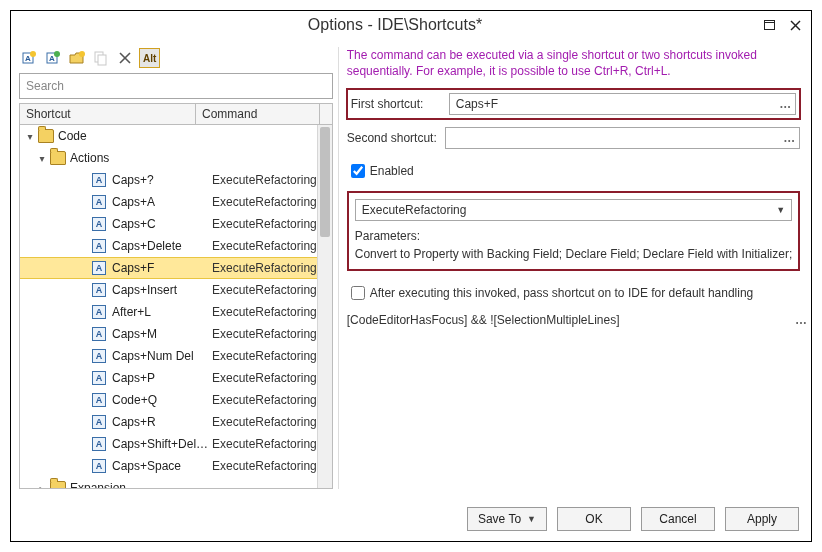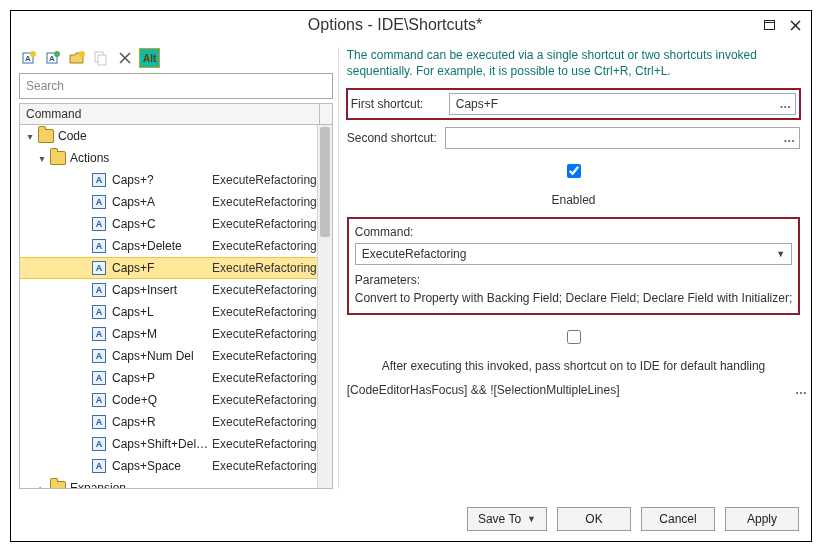--- a/index.html
+++ b/index.html
@@ -11,21 +11,21 @@
   .titlebar {
     height: 28px; display: flex; align-items: center; padding: 0 6px;
     font-size: 12px; color: #333;
   }
   .titlebar .title { flex: 1; text-align: center; font-size: 16px; }
   .titlebar .wbtn { width: 20px; height: 16px; margin-left: 6px; display:flex; align-items:center; justify-content:center; cursor:pointer; }
   .content { flex: 1; display: flex; padding: 8px 8px 8px 8px; gap:0; overflow:hidden; position:relative; }
   .leftpane { width: 332px; display:flex; flex-direction:column; }
   .toolbar { height: 26px; display:flex; align-items:center; gap:4px; padding-bottom:4px; }
   .tbtn { width:20px; height:20px; border:1px solid transparent; display:flex; align-items:center;justify-content:center; font-size:10px; cursor:pointer;}
-  .tbtn.alt { border:1px solid #d0a020; background:#14b8a6; color:#604000; font-weight:bold; padding:0 3px; width:auto; font-size:10px;}
+  .tbtn.alt { border:1px solid #d0a020; background:#e5e5e5; color:#604000; font-weight:bold; padding:0 3px; width:auto; font-size:10px;}
   .searchbox { border:1px solid #a7a7a7; height:26px; padding:2px 6px; font-size:12px; color:#888; display:flex; align-items:center; }
   .gridhead { height:22px; border:1px solid #bcbcbc; background:#f5f5f5; display:flex; margin-top:4px;}
   .gridhead .col { border-right:1px solid #bcbcbc; padding:3px 6px; font-size:12px; color:#333;}
   .gridhead .col.sc { width:176px; }
   .gridhead .col.cmd { flex:1; border-right:none;}
   .gridhead .col.last { width:10px; border-right:none; border-left:1px solid #bcbcbc;}
   .treewrap { flex:1; border:1px solid #bcbcbc; border-top:none; overflow:hidden; position:relative; display:flex;}
   .tree { flex:1; overflow:hidden; font-size:12px; }
   .scrollbar { width:15px; background:#f0f0f0; border-left:1px solid #d6d6d6; position:relative;}
   .scrollbar .thumb { position:absolute; left:2px; right:2px; top:2px; height:110px; background:#c0c0c0; border-radius:2px;}
@@ -37,27 +37,27 @@
   .aico { width:14px; height:14px; margin-right:6px; border:1px solid #3a6ea8; background:#eaf2fb; color:#2a5c99; font-size:9px; font-weight:bold; display:inline-flex; align-items:center; justify-content:center;}
   .cell-sc { width:88px; }
   .cell-cmd { color:#333; }
   .indent1 { padding-left:16px; }
   .indent3 { padding-left:72px; }
   .indent3 .cell-sc { width: 100px; }
   .splitter { width:5px; background:transparent; cursor:col-resize; margin:0 3px; position:relative;}
   .splitter::after{content:"";position:absolute;left:2px;top:0;bottom:0;width:1px;background:#ddd;}
 
   .rightpane { flex:1; display:flex; flex-direction:column; padding:0 4px 0 8px; font-size:12px; color:#333; }
-  .desc { color:#0f766e; line-height:1.35; margin-bottom:10px; }
+  .desc { color:#a21caf; line-height:1.35; margin-bottom:10px; }
   .fieldrow { display:flex; align-items:center; margin-bottom:8px; }
   .fieldrow label { width:98px; }
   .fieldrow .inputbox { flex:1; border:1px solid #a7a7a7; height:22px; padding:2px 6px; display:flex; align-items:center; position:relative;}
   .inputbox .ellips { position:absolute; right:4px; color:#666; font-weight:bold;}
   .highlight { outline:2px solid #8b1c2b; outline-offset:-1px; }
-  .chk { display:flex; align-items:center; gap:12px; margin:4px 0 10px 0;flex-direction:column;}
+  .chk { display:flex; align-items:center; gap:2px; margin:4px 0 10px 0;}
   .chk input { width:14px; height:14px; }
   .section-label { margin-bottom:4px; }
   .dropdown { border:1px solid #a7a7a7; height:22px; padding:2px 6px; display:flex; align-items:center; position:relative;}
   .dropdown .caret { position:absolute; right:6px; color:#444; font-size:9px;}
   .group-hl { border:2px solid #8b1c2b; padding:6px 6px 8px 6px; margin-bottom:8px;}
   .group-hl .fieldrow, .group-hl .section-label { margin-left:0; }
   .disabled { color:#9a9a9a; }
 
   .footer { height:44px; border-top:0; display:flex; align-items:center; justify-content:flex-end; padding:0 12px; gap:10px;}
   .btn { min-width:74px; height:24px; border:1px solid #9a9a9a; background:#f4f4f4; padding:0 10px; display:flex; align-items:center; justify-content:center; cursor:pointer; font-size:12px; position:relative;}
@@ -123,20 +123,21 @@
             </svg>
           </div>
         <div class="tbtn alt">Alt</div>
       </div>
 
       <div class="searchbox">
         <span style="color:#888;">Search</span>
       </div>
 
       <div class="gridhead">
+        <div class="col sc">Shortcut</div>
         <div class="col cmd">Command</div>
         <div class="col last"></div>
       </div>
 
       <div class="treewrap">
         <div class="tree" id="tree">
             <div class="row">
               <span class="exp">▾</span>
               <span class="fico"></span>
               <span>Code</span>
@@ -171,21 +172,21 @@
               <span class="cell-sc">Caps+F</span>
               <span class="cell-cmd">ExecuteRefactoring</span>
             </div>
             <div class="row indent3">
               <span class="aico">A</span>
               <span class="cell-sc">Caps+Insert</span>
               <span class="cell-cmd">ExecuteRefactoring</span>
             </div>
             <div class="row indent3">
               <span class="aico">A</span>
-              <span class="cell-sc">Caps+L</span>
+              <span class="cell-sc">After+L</span>
               <span class="cell-cmd">ExecuteRefactoring</span>
             </div>
             <div class="row indent3">
               <span class="aico">A</span>
               <span class="cell-sc">Caps+M</span>
               <span class="cell-cmd">ExecuteRefactoring</span>
             </div>
             <div class="row indent3">
               <span class="aico">A</span>
               <span class="cell-sc">Caps+Num Del</span>
@@ -248,21 +249,20 @@
           <span class="ellips">…</span>
         </div>
       </div>
 
       <div class="chk">
         <input type="checkbox" id="enabled-cb" checked="" style="">
         <label>Enabled</label>
       </div>
 
       <div class="group-hl">
-        <div class="section-label">Command:</div>
         <div class="dropdown" style="margin-bottom:8px;">
           <span>ExecuteRefactoring</span>
           <span class="caret">▼</span>
         </div>
         <div class="section-label">Parameters:</div>
         <div class="inputbox">
           <span style="white-space:nowrap; overflow:hidden;">Convert to Property with Backing Field; Declare Field; Declare Field with Initializer;</span>
         </div>
       </div>
 

